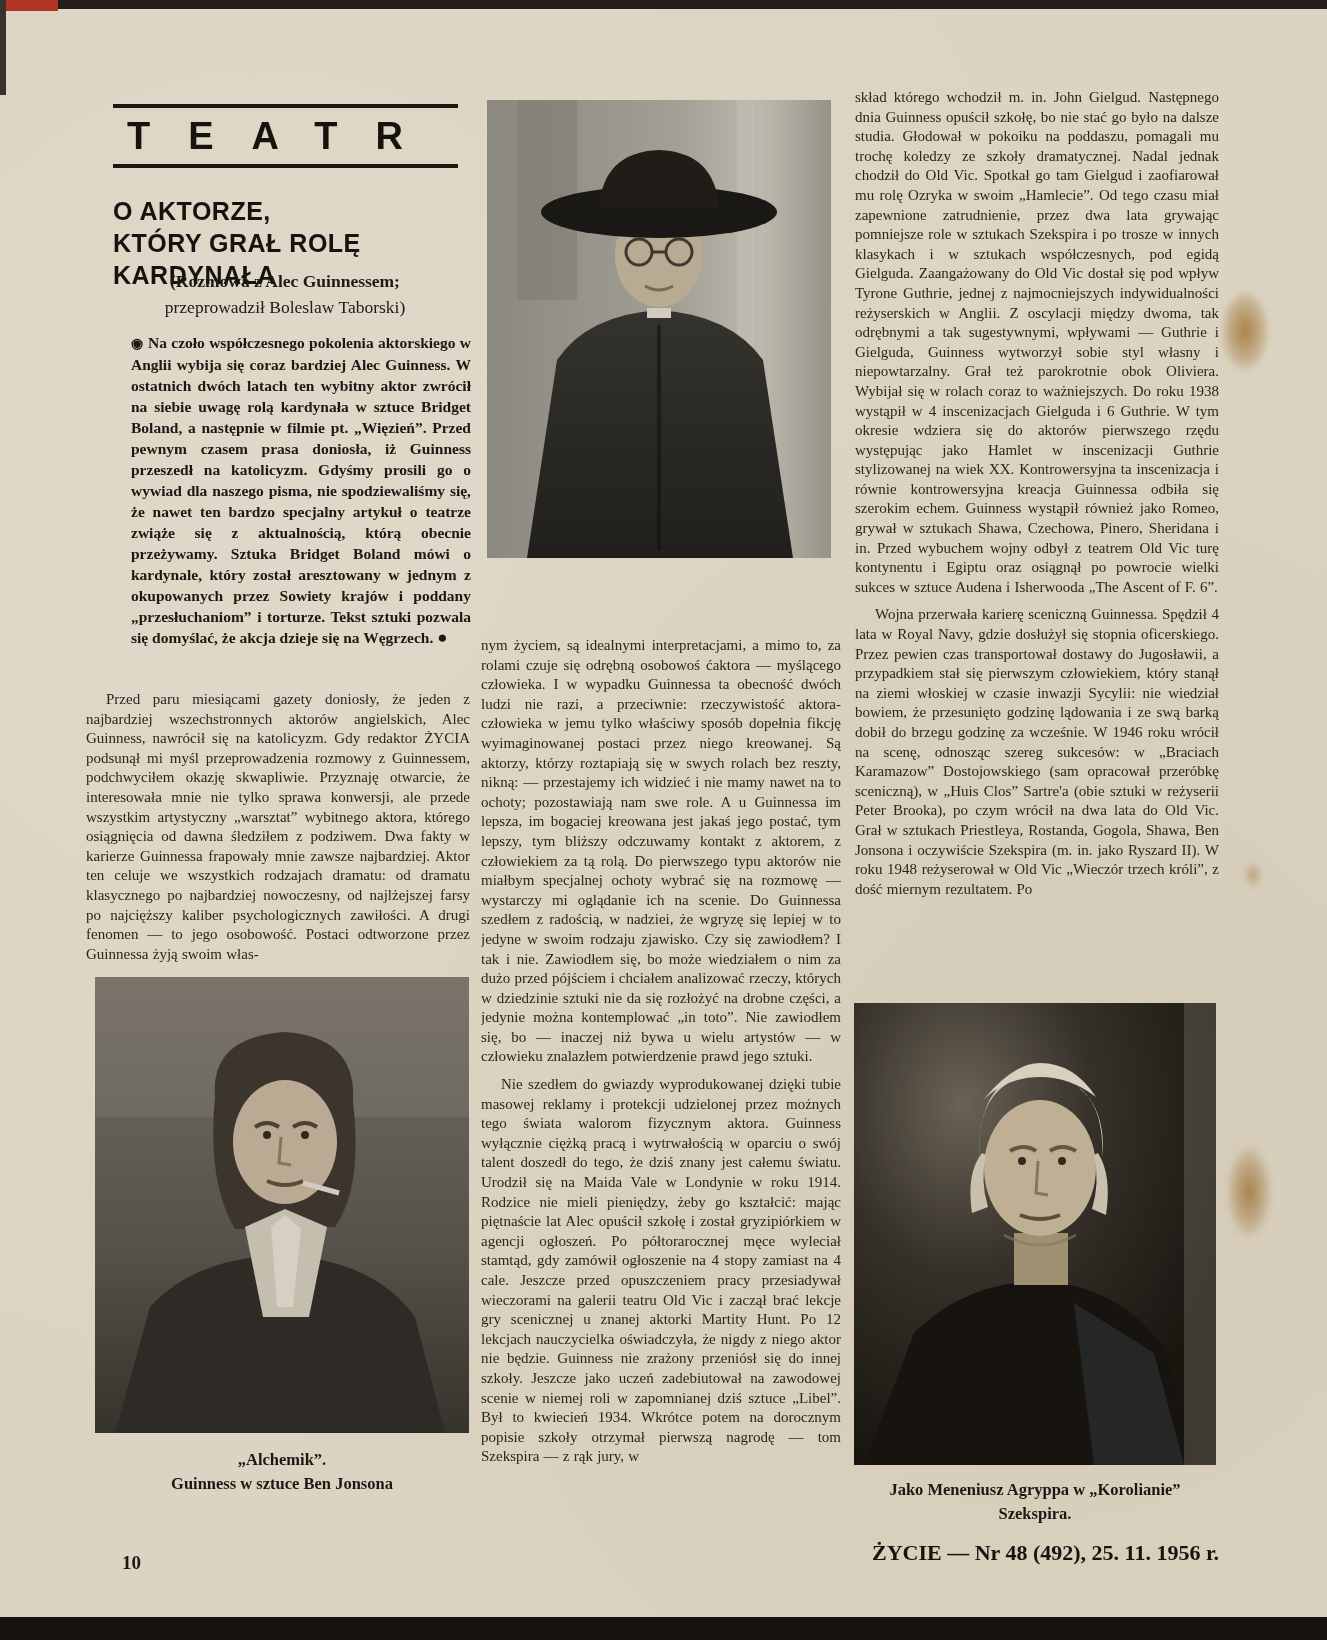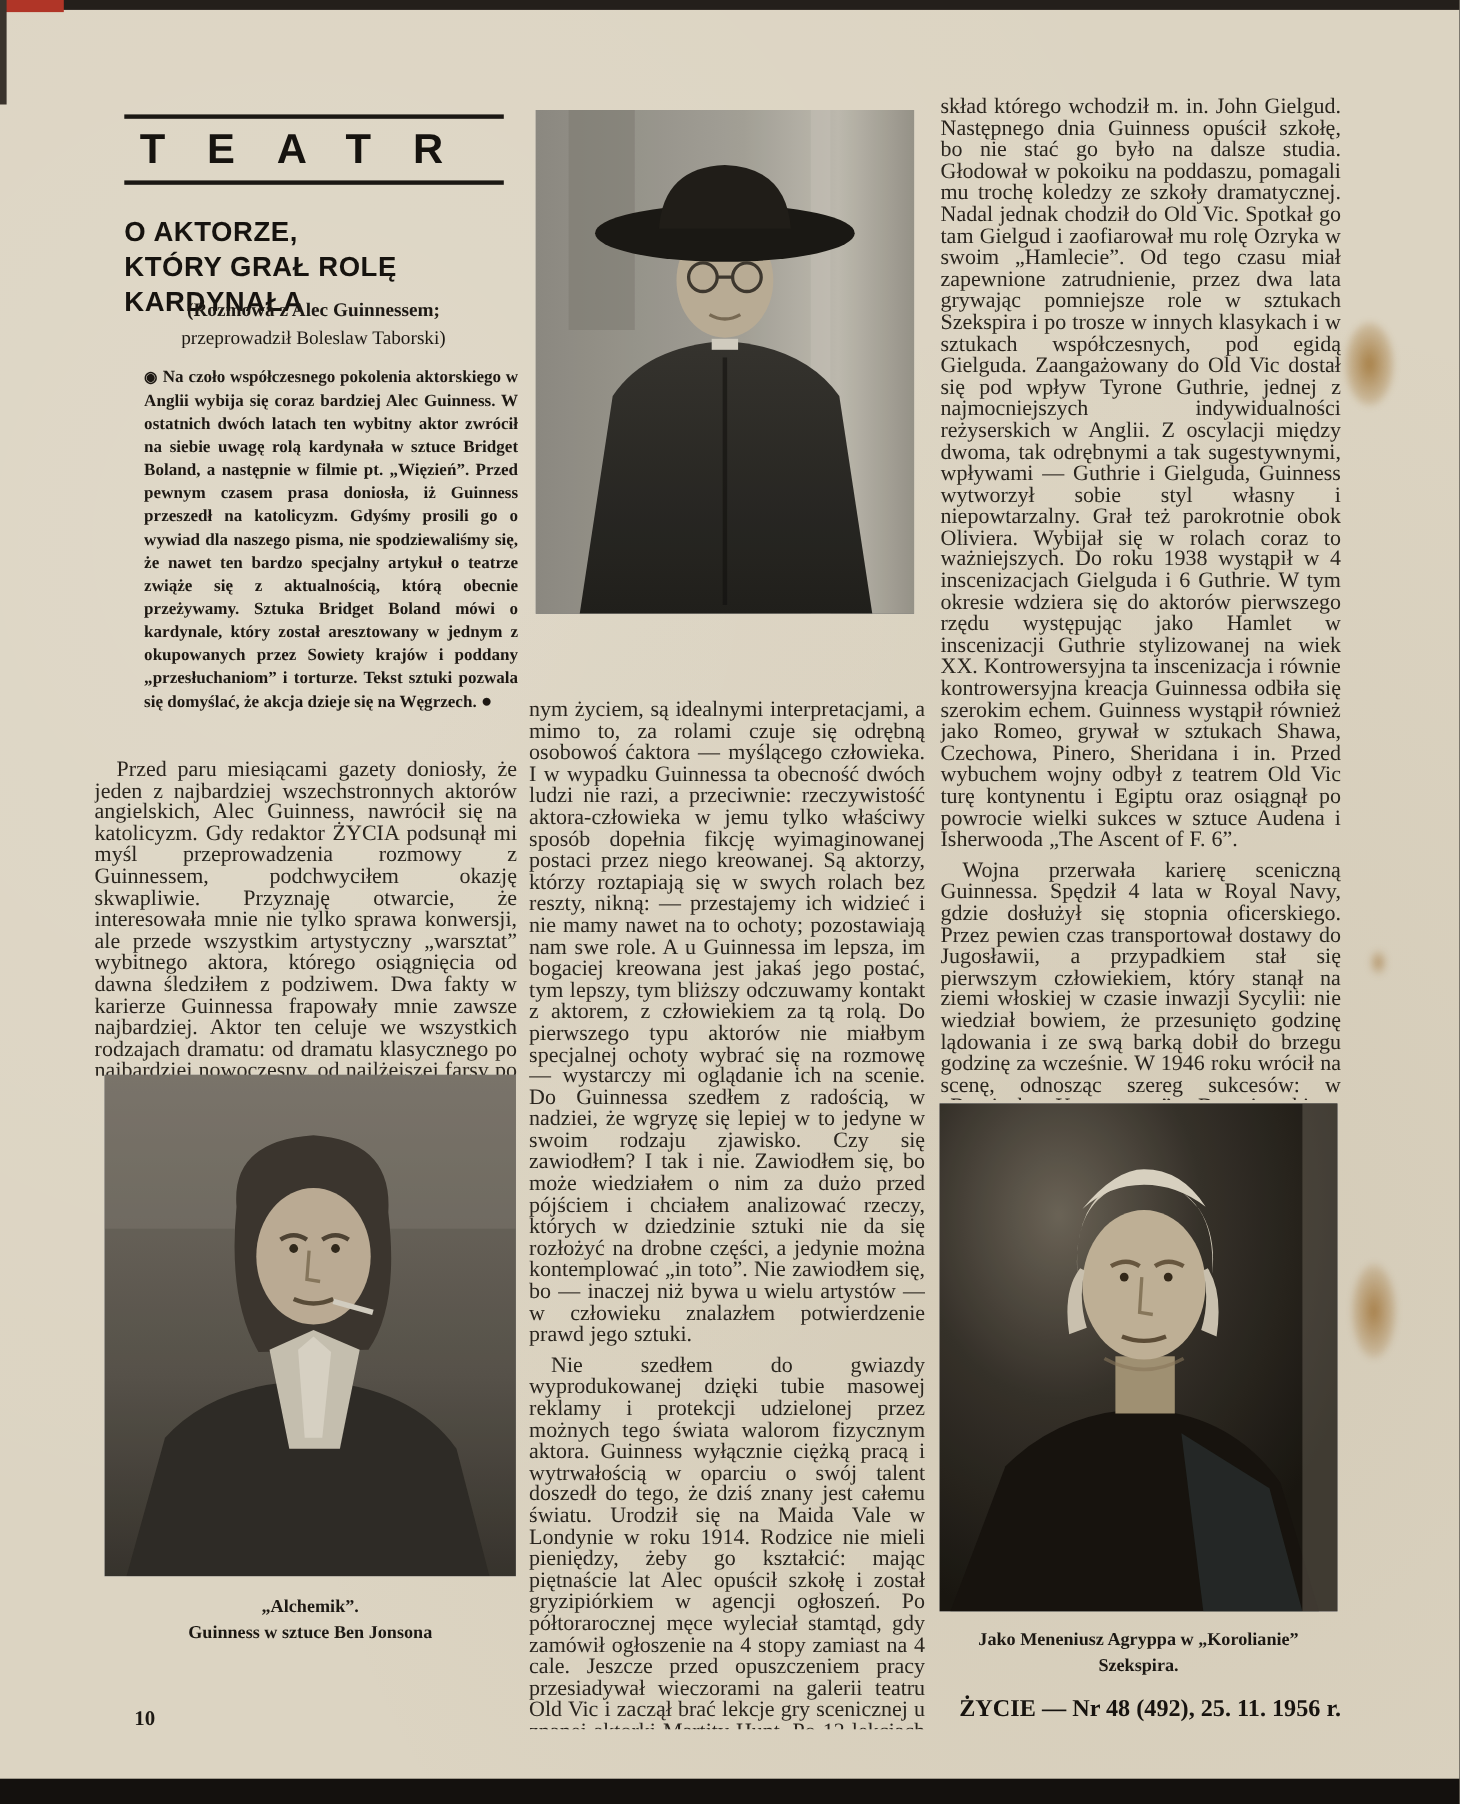--- a/index.html
+++ b/index.html
@@ -40,21 +40,21 @@
     font-size:17.5px;line-height:1.5;color:#1d1914;}
   .byline .b1{font-weight:bold;}
 
   .lead{
     position:absolute;left:131px;top:332px;width:340px;height:356px;overflow:hidden;
     font-weight:bold;font-size:15.5px;line-height:21px;text-align:justify;color:#1d1813;
   }
   .lead .start-icon{font-size:14px;}
   .lead .end-icon{font-size:17px;}
 
-  .col{position:absolute;text-align:justify;font-size:20px;line-height:19.6px;
+  .col{position:absolute;text-align:justify;font-size:15px;line-height:19.6px;
     color:#2a251e;overflow:hidden;word-spacing:.5px;}
   .col p{margin:0 0 8px 0;text-indent:20px;}
   .col p.cont{text-indent:0;}
   .col-left{left:86px;top:690px;width:384px;height:288px;}
   .col-mid{left:481px;top:636px;width:360px;height:936px;}
   .col-right{left:855px;top:88px;width:364px;height:912px;}
 
   .photo{position:absolute;overflow:hidden;background:#777;}
   .photo svg{display:block;}
   .photo-1{left:487px;top:100px;width:344px;height:458px;}

